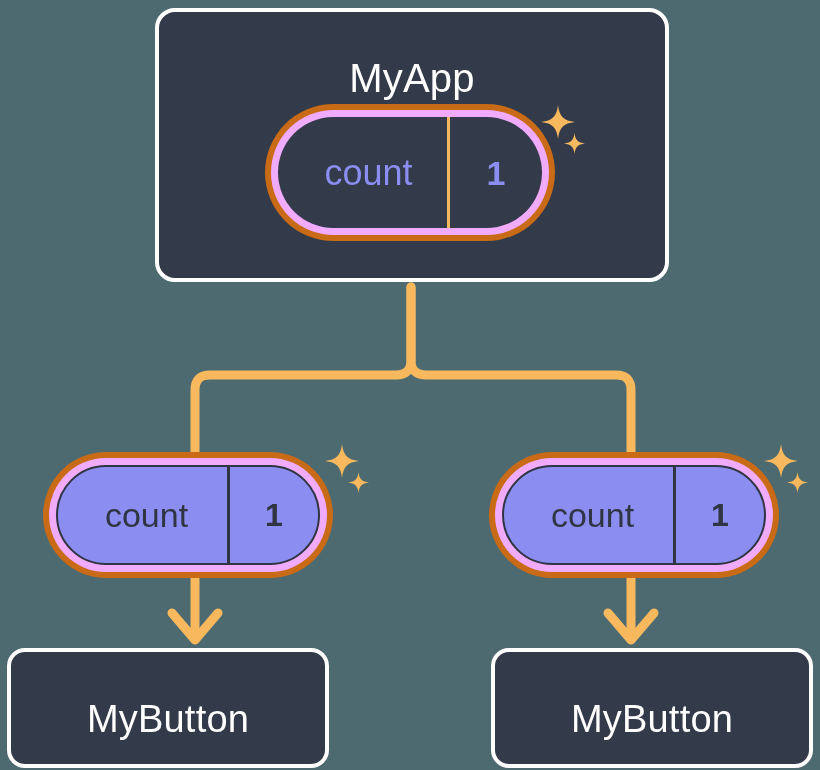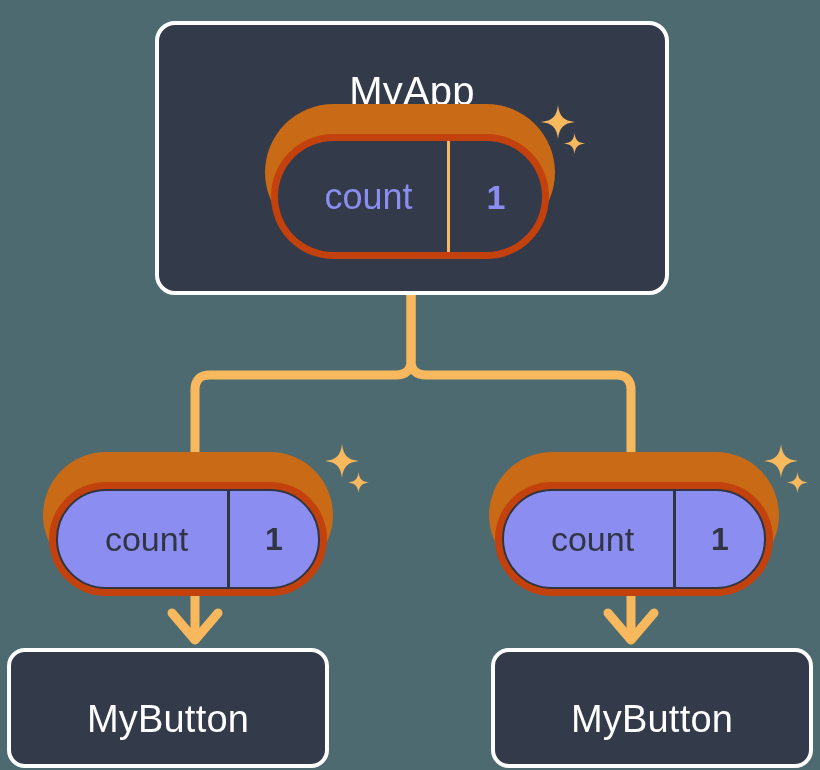--- a/index.html
+++ b/index.html
@@ -46,21 +46,21 @@
     font-weight: 400;
     letter-spacing: 0.2px;
     text-align: center;
     line-height: 1;
     white-space: nowrap;
   }
 
   
   #myapp-box {
     left: 155px;
-    top: 21px;
+    top: 8px;
     width: 514px;
     height: 274px;
     border-radius: 20px;
   }
   #myapp-box .component-title {
     position: absolute;
     left: 0;
     top: 46px;
     width: 100%;
     font-size: 40px;
@@ -88,25 +88,24 @@
     z-index: 3;
     box-sizing: border-box;
     border-radius: 999px;
     background: #c86a16;      
     padding: 6px;
     display: block;
   }
   .state-pill-inner {
     box-sizing: border-box;
     border-radius: 999px;
-    background: #c2410c;      
+    background: #f0abfc;      
     padding: 7px;
     height: 100%;
     width: 100%;
-    margin-top: 24px;
   }
   .state-pill-face {
     box-sizing: border-box;
     border-radius: 999px;
     height: 100%;
     width: 100%;
     display: flex;
     align-items: stretch;
     overflow: hidden;
     position: relative;

